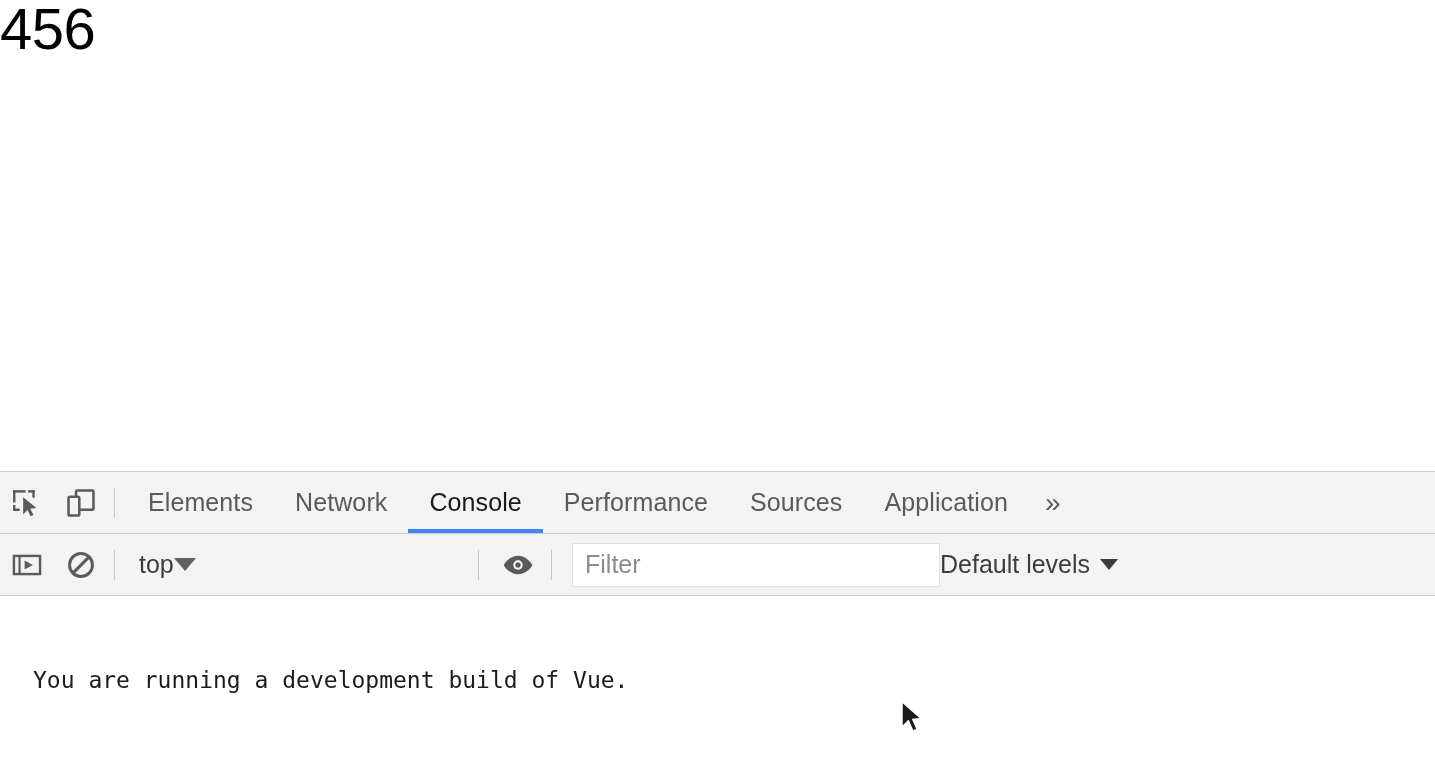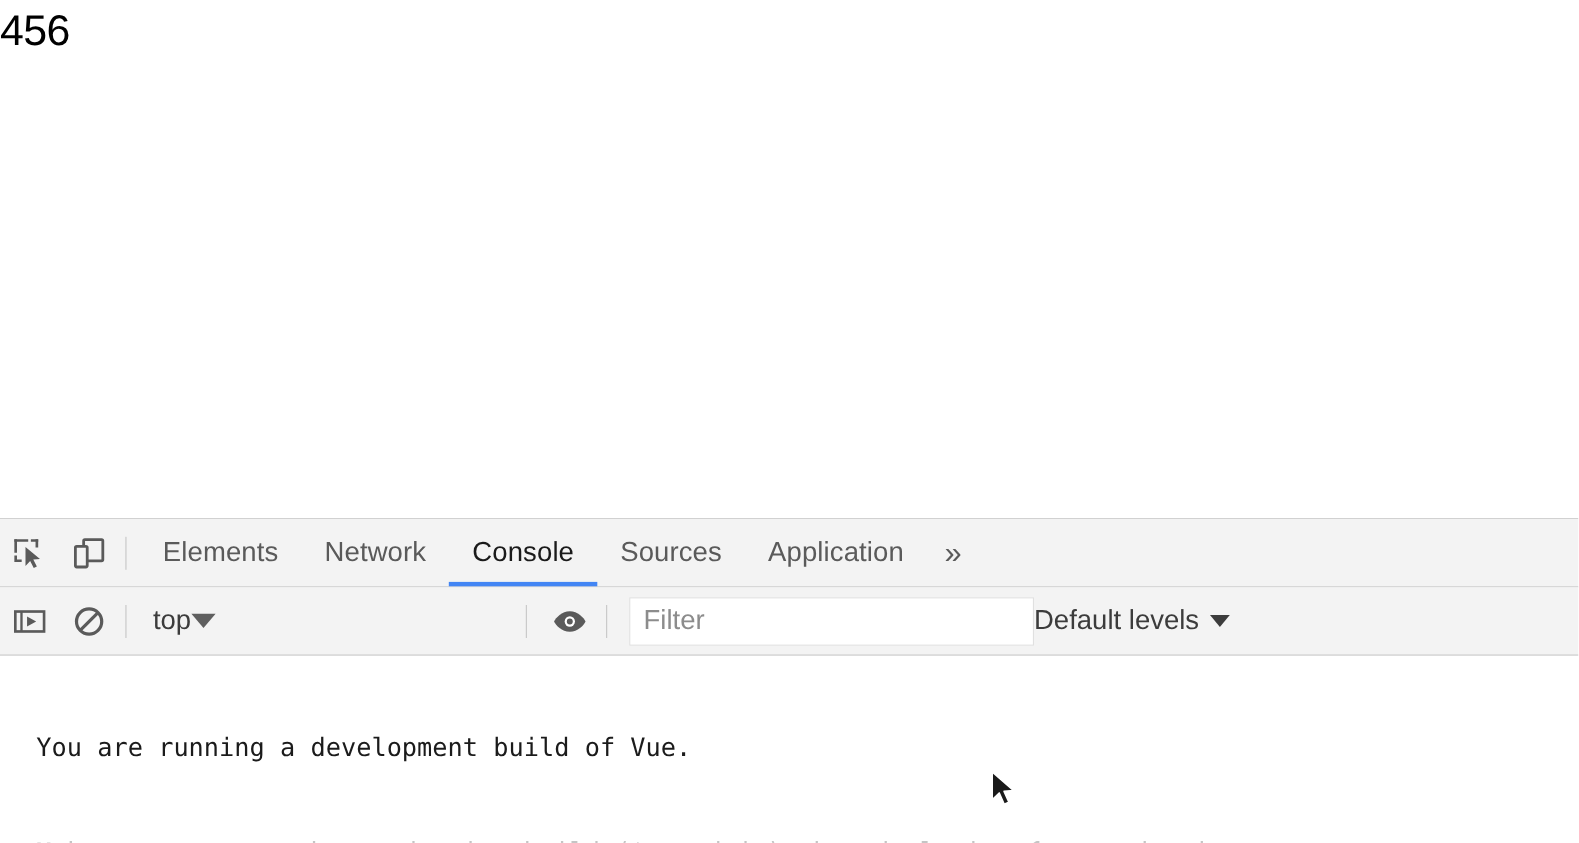--- a/index.html
+++ b/index.html
@@ -27,21 +27,21 @@
     width: 1435px;
     height: 471px;
     background: #ffffff;
     overflow: hidden;
   }
   .page-content {
     padding: 0px 0 0 0;
   }
   .page-number {
     font-family: "Liberation Sans", sans-serif;
-    font-size: 39px;
+    font-size: 58px;
     line-height: 52px;
     color: #000000;
     letter-spacing: -0.5px;
     padding-left: 0px;
     margin-top: 3px;
   }
 
   
   .devtools {
     position: absolute;
@@ -254,20 +254,23 @@
         <div class="tab">
           <span>Elements</span>
         </div>
         <div class="tab">
           <span>Network</span>
         </div>
         <div class="tab active">
           <span>Console</span>
         </div>
         <div class="tab">
+          <span>Performance</span>
+        </div>
+        <div class="tab">
           <span>Sources</span>
         </div>
         <div class="tab">
           <span>Application</span>
         </div>
         <div class="tab-more">
           <span>»</span>
         </div>
       </div>
     </div>

